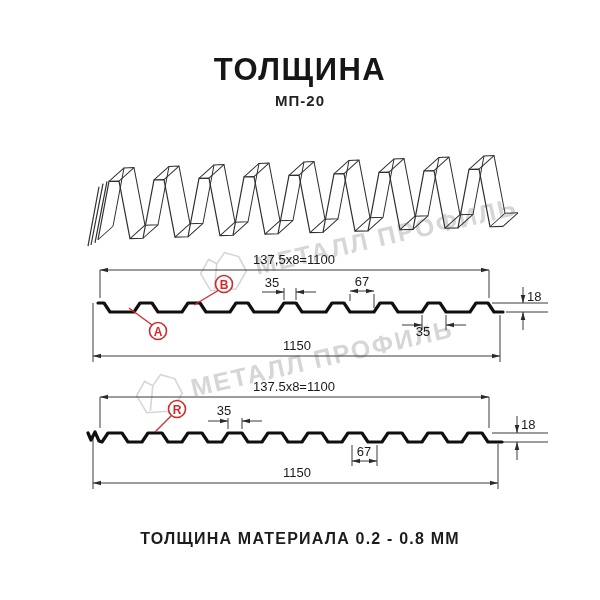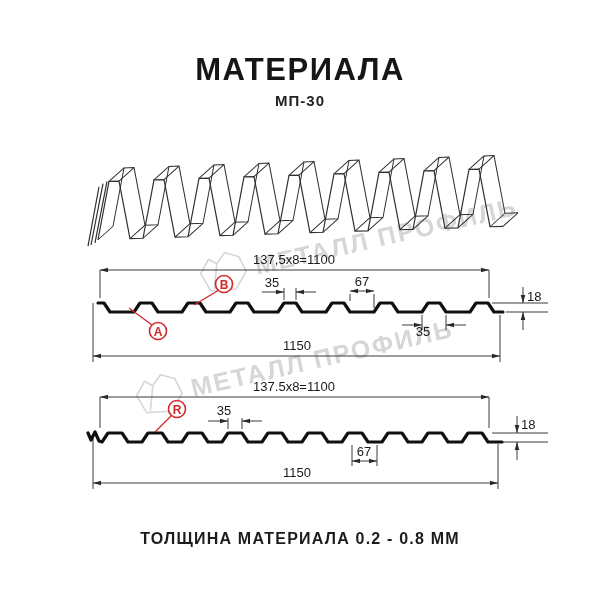--- a/index.html
+++ b/index.html
@@ -14,22 +14,22 @@
   svg{position:absolute;left:0;top:0;}
   .dim-text{font-family:"Liberation Sans",sans-serif;font-size:13px;fill:#1a1a1a;}
   .wm-text{font-family:"Liberation Sans",sans-serif;font-size:25px;font-weight:700;
            letter-spacing:2px;fill:#d6d6d6;}
   .callout-text{font-family:"Liberation Sans",sans-serif;font-size:12px;font-weight:700;}
 </style>
 </head>
 <body>
 
 <div id="page">
-  <div class="title">МАТЕРИАЛА</div>
-  <div class="subtitle">МП-30</div>
+  <div class="title">ТОЛЩИНА</div>
+  <div class="subtitle">МП-20</div>
 
   <svg width="600" height="600" viewBox="0 0 600 600">
 
     <g transform="translate(197,258) rotate(-13)">
       <path d="M0,16 L11,4 L18,10 L28,1 L41,8 L45,24 L31,39 L6,35 Z M18,10 L10,34" fill="none" stroke="#d6d6d6" stroke-width="1.6"></path>
       <text class="wm-text" x="55" y="30">МЕТАЛЛ ПРОФИЛЬ</text>
     </g>
     <g transform="translate(133,380) rotate(-13)">
       <path d="M0,16 L11,4 L18,10 L28,1 L41,8 L45,24 L31,39 L6,35 Z M18,10 L10,34" fill="none" stroke="#d6d6d6" stroke-width="1.6"></path>
       <text class="wm-text" x="55" y="30">МЕТАЛЛ ПРОФИЛЬ</text>

